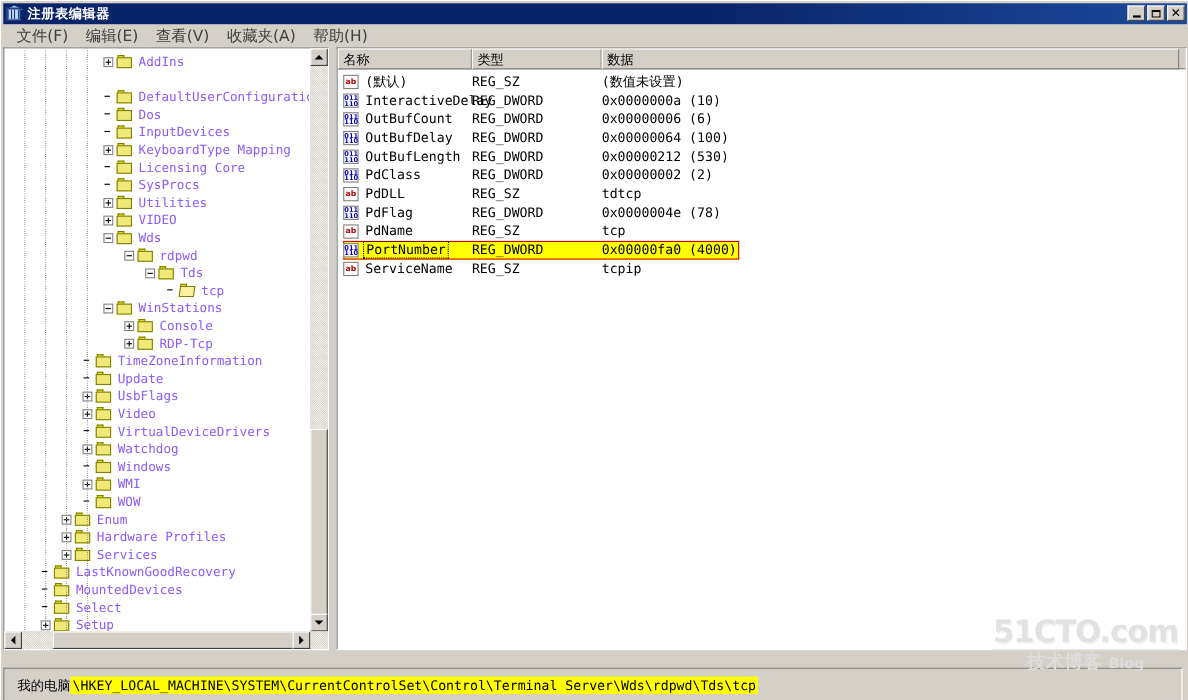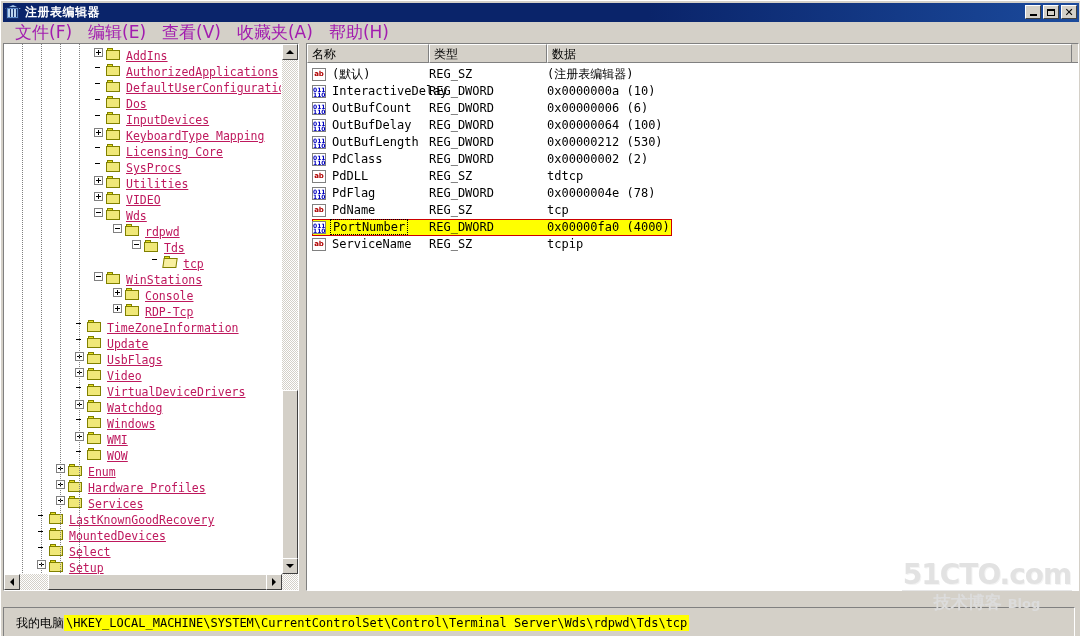--- a/index.html
+++ b/index.html
@@ -56,21 +56,21 @@
   .tbtn .min-bar{width:7px;height:2px;background:#000;margin-top:5px;}
   .tbtn .max-box{width:8px;height:7px;border:1px solid #000;border-top-width:2px;box-sizing:border-box;}
   .tbtn .cl{font-size:11px;line-height:1;font-family:"Liberation Sans",sans-serif;}
   
   .menubar{
     position:absolute;left:2px;top:22px;width:1076px;height:19px;
     background:#d4d0c8;display:flex;align-items:center;padding-left:4px;
     box-sizing:border-box;
   }
   .menuitem{
-    padding:15px 8px;font-size:17px;color:#a21caf;white-space:nowrap;
+    padding:15px 8px;font-size:14px;color:#404040;white-space:nowrap;
     font-family:"DejaVu Sans","Liberation Sans",sans-serif;
   }
   
   .tree-panel{
     position:absolute;left:2px;top:42px;width:296px;height:548px;
     background:#fff;box-sizing:border-box;
     border-top:1px solid #808080;border-left:1px solid #808080;
     border-right:1px solid #fff;border-bottom:1px solid #fff;
     overflow:hidden;
   }
@@ -78,23 +78,23 @@
   .list-panel{
     position:absolute;left:305px;top:42px;width:773px;height:548px;
     background:#fff;box-sizing:border-box;
     border-top:1px solid #808080;border-left:1px solid #808080;
     border-right:1px solid #fff;border-bottom:1px solid #fff;
     overflow:hidden;
   }
   
   .trow{
     position:absolute;height:16px;line-height:16px;white-space:nowrap;
-    font-size:12px;color:#be185d;
+    font-size:12px;color:#8b5cf6;
     font-family:"DejaVu Sans Mono","Liberation Mono",monospace;
-    display:flex;align-items:flex-start;text-decoration:underline;
+    display:flex;align-items:center;
   }
   .tlabel{font-size:11.5px;letter-spacing:0px;padding-left:3px;
     font-family:"DejaVu Sans Mono","Liberation Mono",monospace;}
   .expander{
     width:9px;height:9px;background:#fff;border:1px solid #808080;
     box-sizing:border-box;position:relative;flex:0 0 auto;margin-right:3px;
   }
   .expander::before{
     content:"";position:absolute;left:1px;top:3px;width:5px;height:1px;background:#000;
   }
@@ -271,28 +271,20 @@
   <div class="tree-panel">
     <div class="tree-inner" id="tree-inner">
         <div class="trow" style="top: 4px; left: 90px;">
           <div class="expander plus"></div>
           <div class="folder">
             <div class="tab"></div>
             <div class="main"></div>
           </div>
           <span class="tlabel">AddIns</span>
         </div>
-        <div class="trow" style="top: 20px; left: 90px;">
-          <div class="expander none"></div>
-          <div class="folder">
-            <div class="tab"></div>
-            <div class="main"></div>
-          </div>
-          <span class="tlabel">AuthorizedApplications</span>
-        </div>
         <div class="trow" style="top: 36px; left: 90px;">
           <div class="expander none"></div>
           <div class="folder">
             <div class="tab"></div>
             <div class="main"></div>
           </div>
           <span class="tlabel">DefaultUserConfiguration</span>
         </div>
         <div class="trow" style="top: 52px; left: 90px;">
           <div class="expander none"></div>
@@ -577,21 +569,21 @@
         <div class="hcell" style="width: 118px;">类型</div>
         <div class="hcell" style="width: 525px;">数据</div>
       </div>
     <div id="list-rows">
         <div class="lrow" style="top: 22px;">
           <div class="vicon">
             <div class="icon-sz">ab</div>
           </div>
           <div class="c-name"><span class="nm">(默认)</span></div>
           <div class="c-type">REG_SZ</div>
-          <div class="c-data">(注册表编辑器)</div>
+          <div class="c-data">(数值未设置)</div>
         </div>
         <div class="lrow" style="top: 39px;">
           <div class="vicon">
             <div class="icon-dw" style="font-size:6px;line-height:5px;padding-top:1px;">011<br>110</div>
           </div>
           <div class="c-name"><span class="nm">InteractiveDelay</span></div>
           <div class="c-type">REG_DWORD</div>
           <div class="c-data">0x0000000a  (10)</div>
         </div>
         <div class="lrow" style="top: 56px;">

